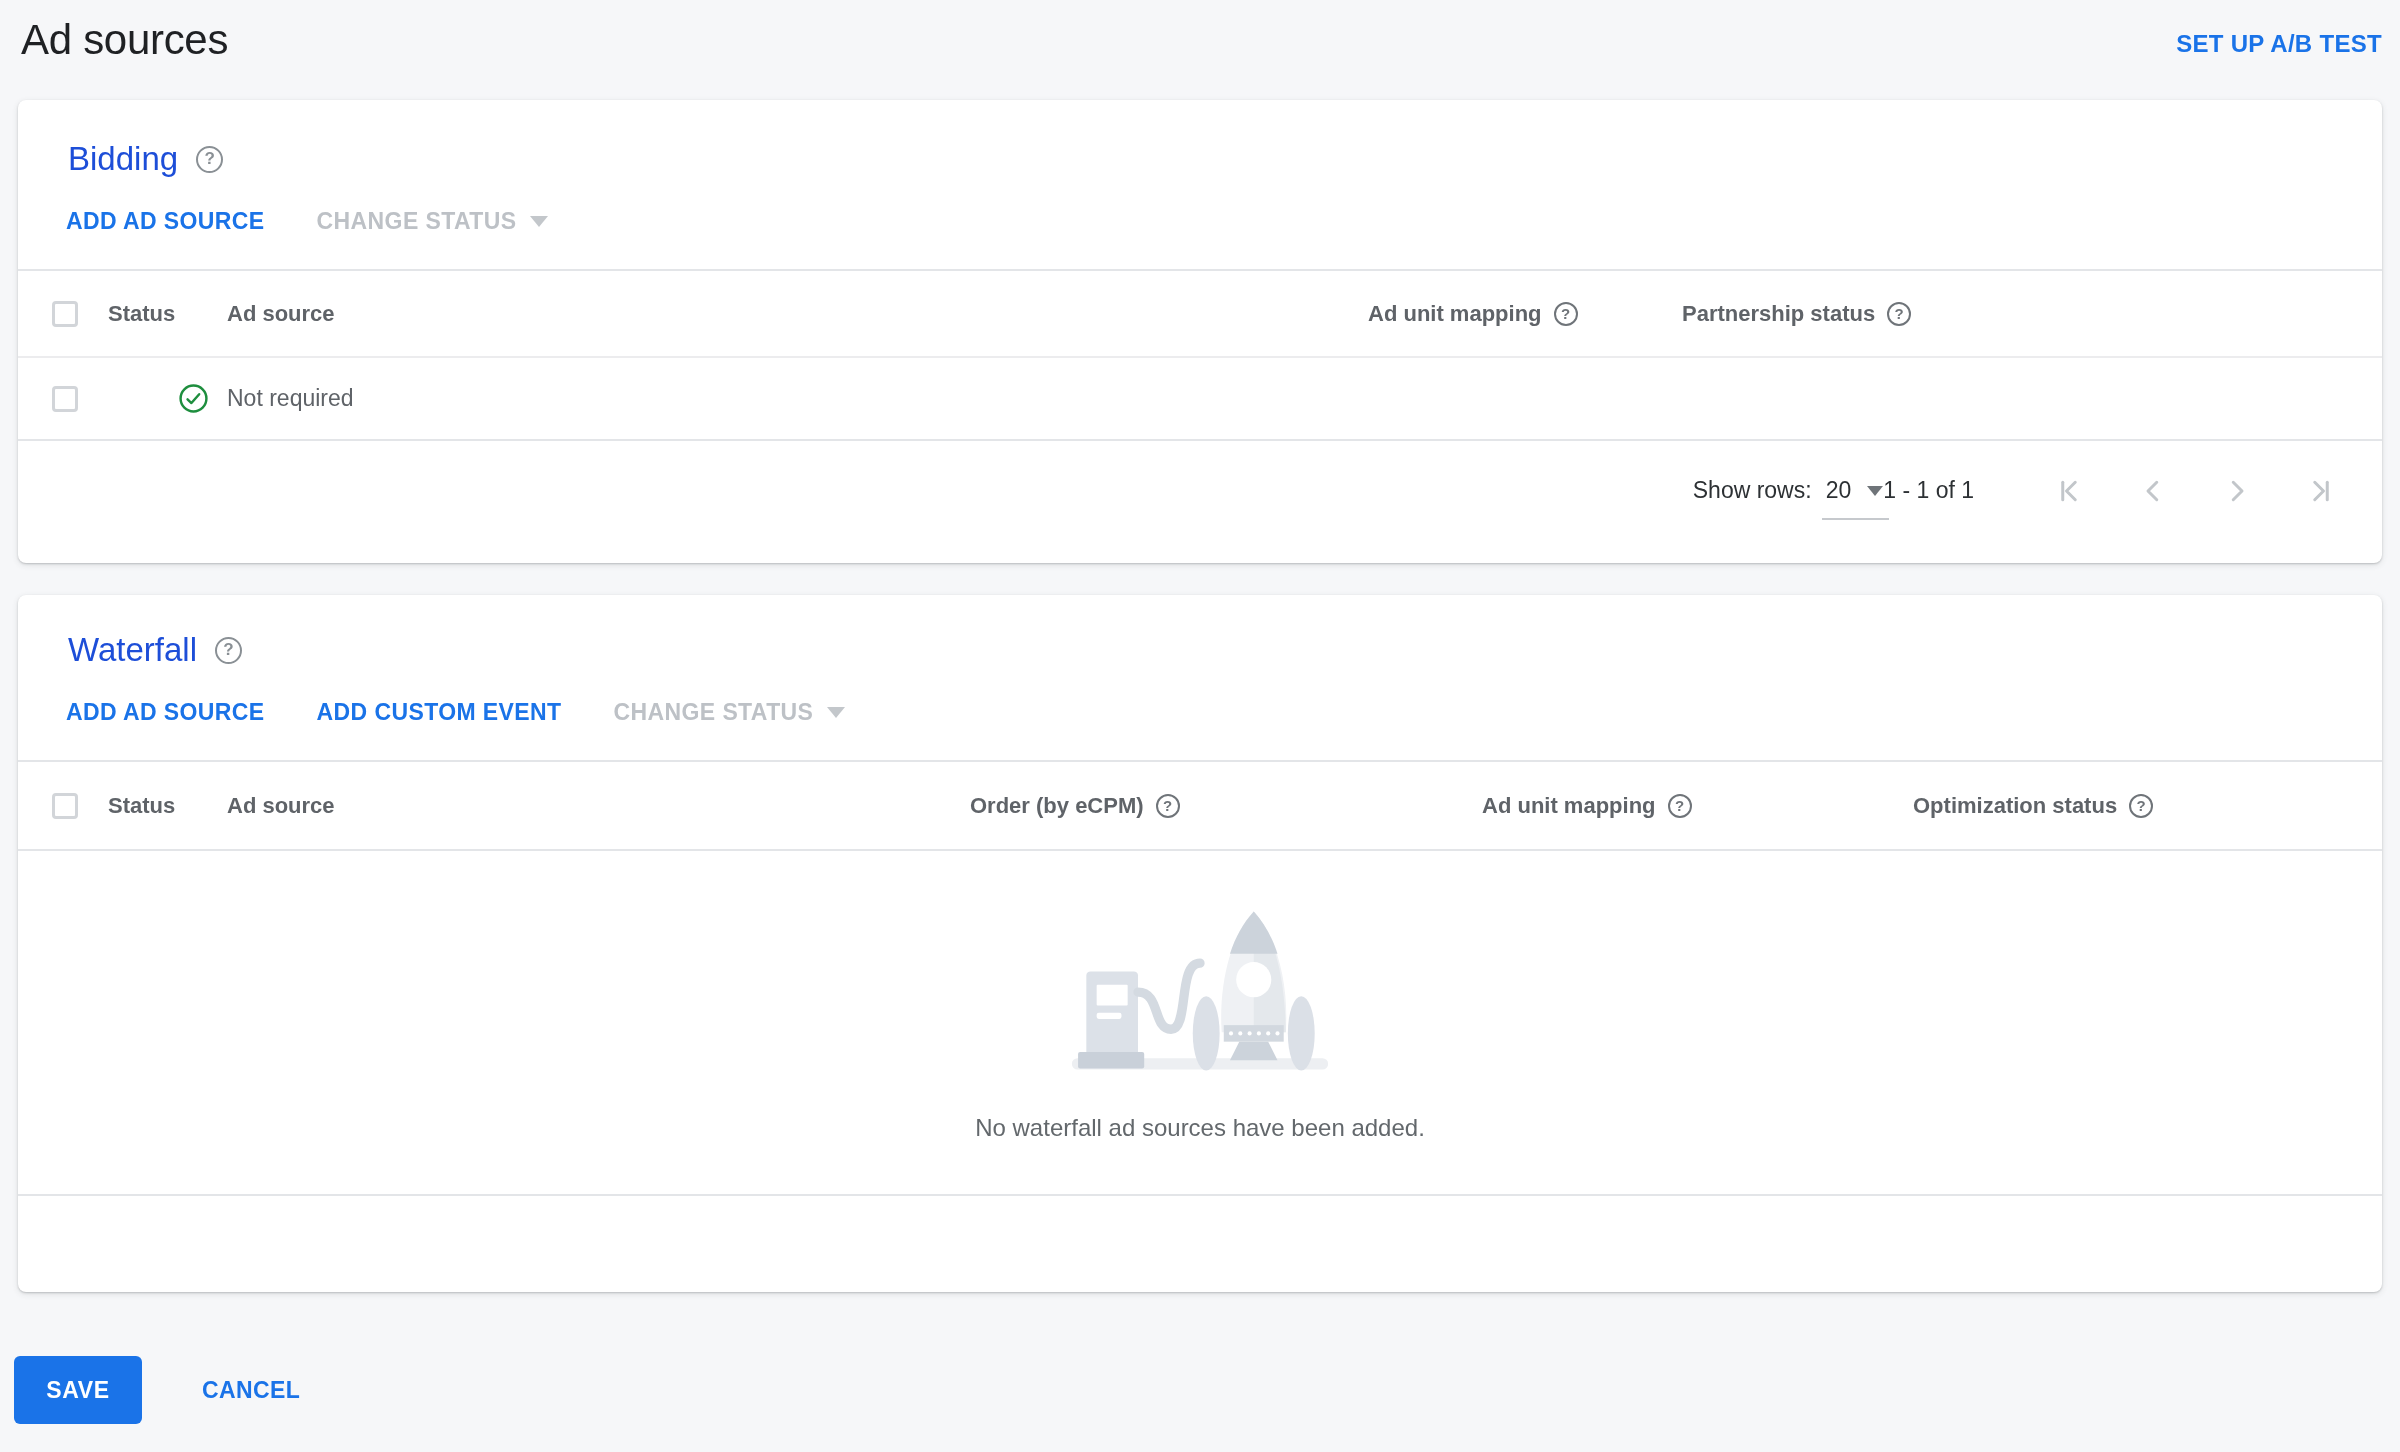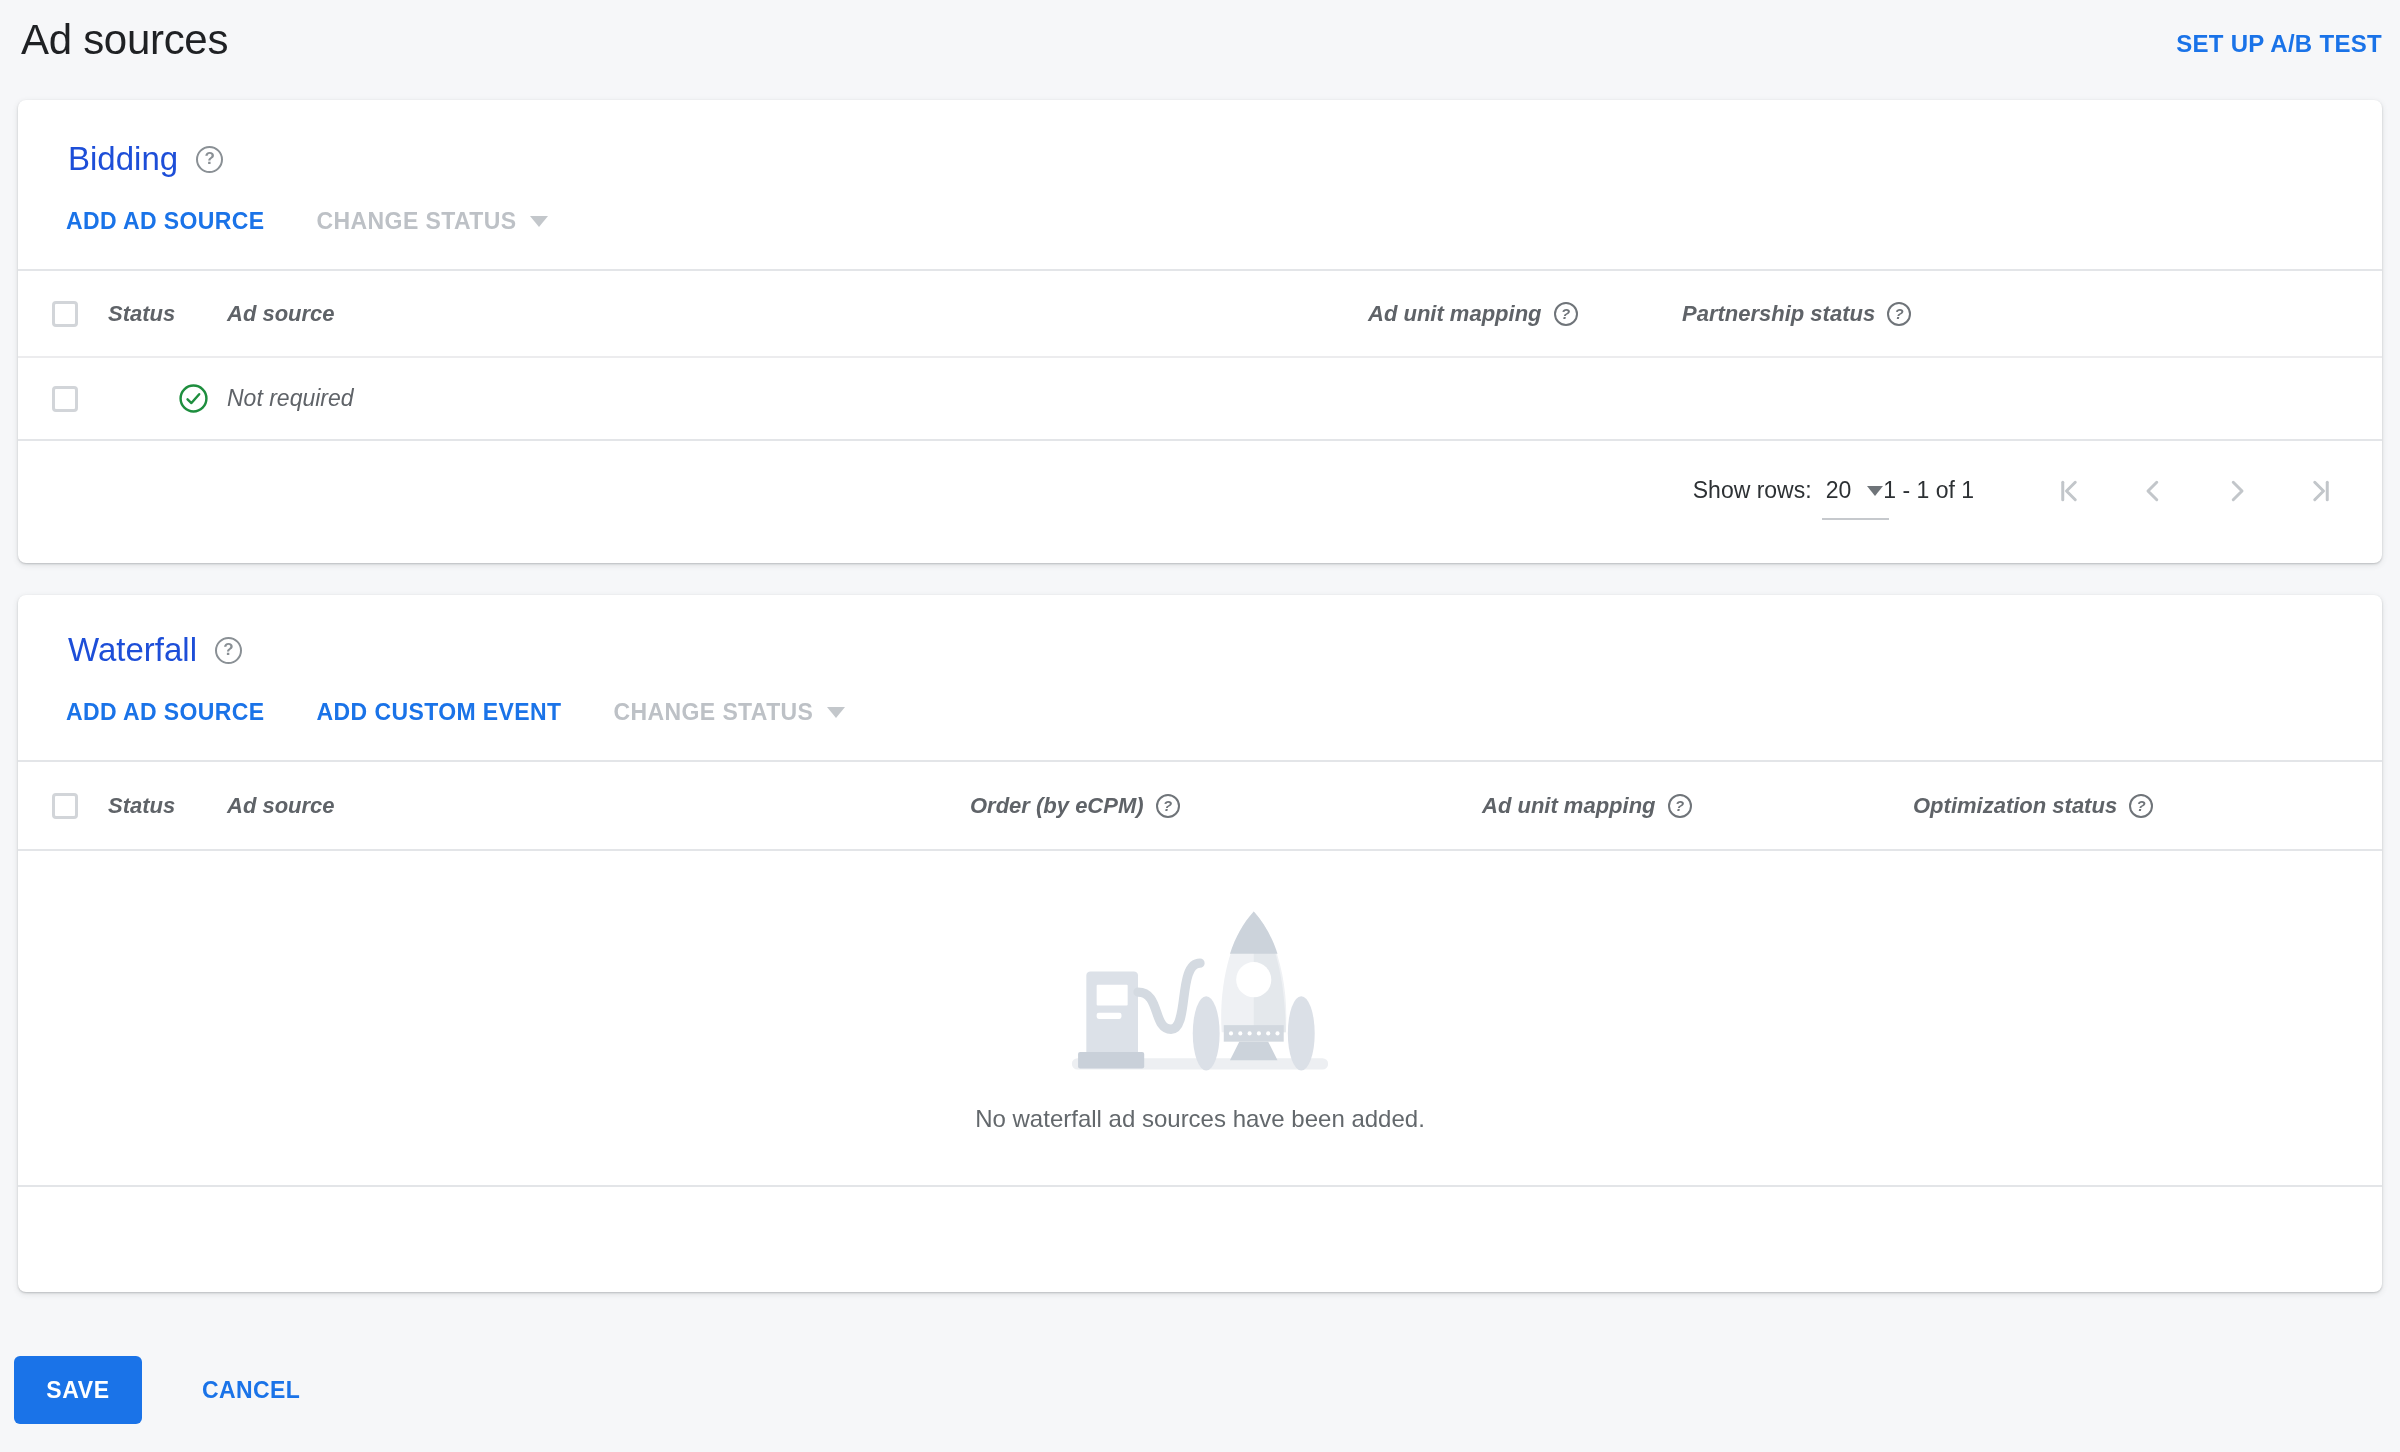--- a/index.html
+++ b/index.html
@@ -48,21 +48,21 @@
     display:inline-flex; align-items:center; gap:14px;
   }
   .tri-down {
     width:0; height:0; border-left:9px solid transparent; border-right:9px solid transparent;
     border-top:11px solid #c3c7cb; display:inline-block;
   }
 
   .divider { height:0; border-top:2px solid #e3e5e8; }
 
   
-  .trow { display:flex; align-items:center; padding-left:34px;font-style:italic; }
+  .trow { display:flex; align-items:center; padding-left:34px; }
   .thead { height:85px; }
   .thead .cell-label { font-size:22px; font-weight:700; color:#5f6368; }
   .tbody-row { height:83px; border-top:2px solid #ececee; font-size:23px; }
   .cell { display:flex; align-items:center; gap:12px; }
   .col-check  { width:56px; }
   .col-status { width:119px; }
   .b-source   { width:1141px; }
   .b-map      { width:314px; }
   .b-partner  { flex:1; }
   .w-source   { width:743px; }
@@ -91,21 +91,21 @@
     content:""; position:absolute; left:-4px; right:-6px; bottom:-16px;
     height:2px; background:#c6c9cd;
   }
   .rows-select .tri-down { border-top-color:#6f7479; border-left-width:8px; border-right-width:8px; border-top-width:10px; }
   .range-text { }
   .pager { display:flex; align-items:center; gap:50px; margin-left:78px; }
   .pager-btn { width:34px; height:34px; display:inline-flex; align-items:center; justify-content:center; cursor:default; }
   .pager-btn svg { stroke:#c2c6ca; stroke-width:2.4; fill:none; stroke-linecap:round; stroke-linejoin:round; }
 
   
-  .empty-state { display:flex; flex-direction:column; align-items:center; padding:46px 0 52px 0; }
+  .empty-state { display:flex; flex-direction:column; align-items:center; padding:46px 0 52px 0;gap:9px; }
   .empty-text { font-size:24px; color:#63686c; margin-top:22px; }
   .waterfall-foot { height:99px; border-top:2px solid #e3e5e8; }
 
   
   .page-actions { display:flex; align-items:center; gap:60px; margin:64px 0 0 14px; }
   .save-btn {
     background:#1a73e8; color:#fff; border:none; border-radius:6px;
     font-family:inherit; font-size:23px; font-weight:700; letter-spacing:0.6px;
     width:128px; height:68px; cursor:pointer;
   }

